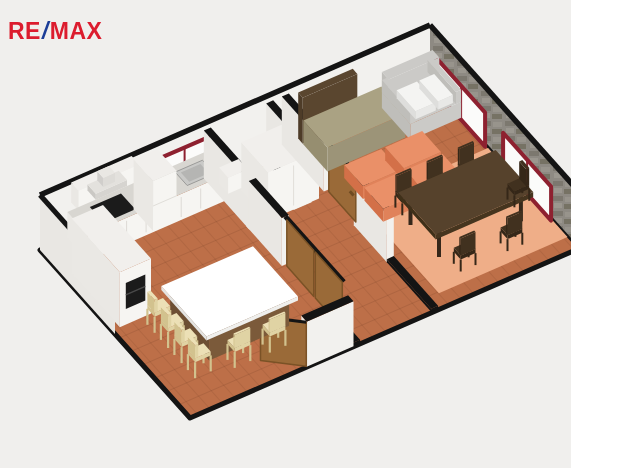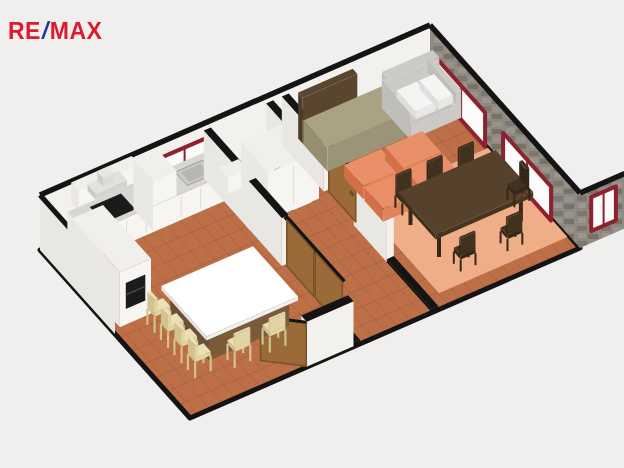--- a/index.html
+++ b/index.html
@@ -1,16 +1,16 @@
 <!DOCTYPE html>
 <html><head>
 <meta charset="utf-8">
 <style>
   html,body{margin:0;padding:0;}
-  .stage{position:relative;width:624px;height:468px;overflow:hidden;background:#f0efed;
+  .stage{position:relative;width:571px;height:468px;overflow:hidden;background:#f0efed;
          font-family:"Liberation Sans",sans-serif;}
   .logo{position:absolute;left:8px;top:20px;font-weight:800;font-size:23px;letter-spacing:.5px;
         user-select:none;line-height:1;}
   .logo .lr{font-style:normal;}
   .logo .ls{font-style:italic;margin:0 1px;}
   svg{position:absolute;left:0;top:0;}
 </style>
 </head>
 <body>
 

